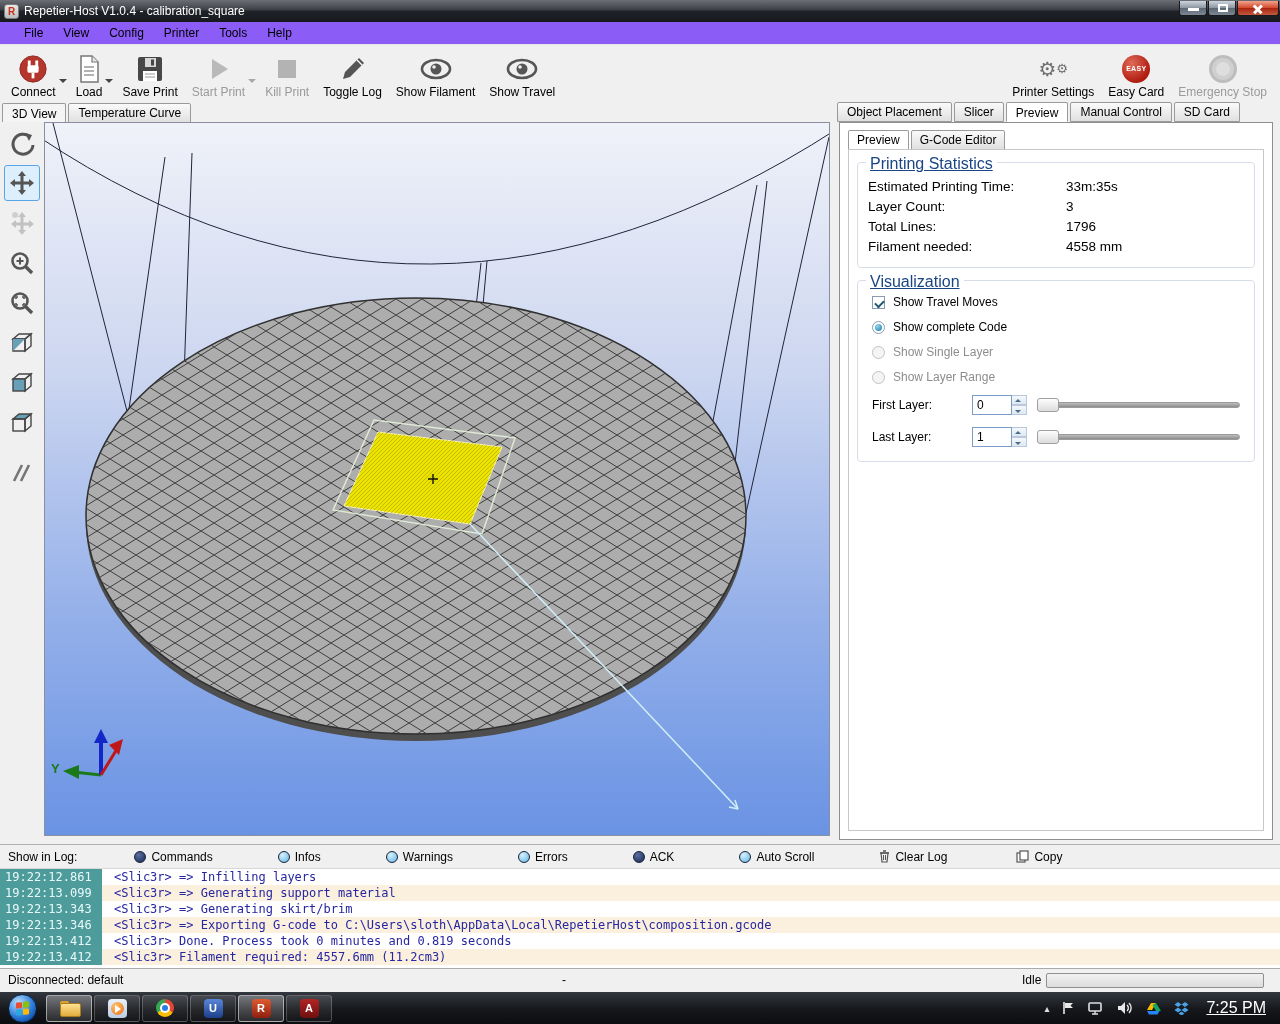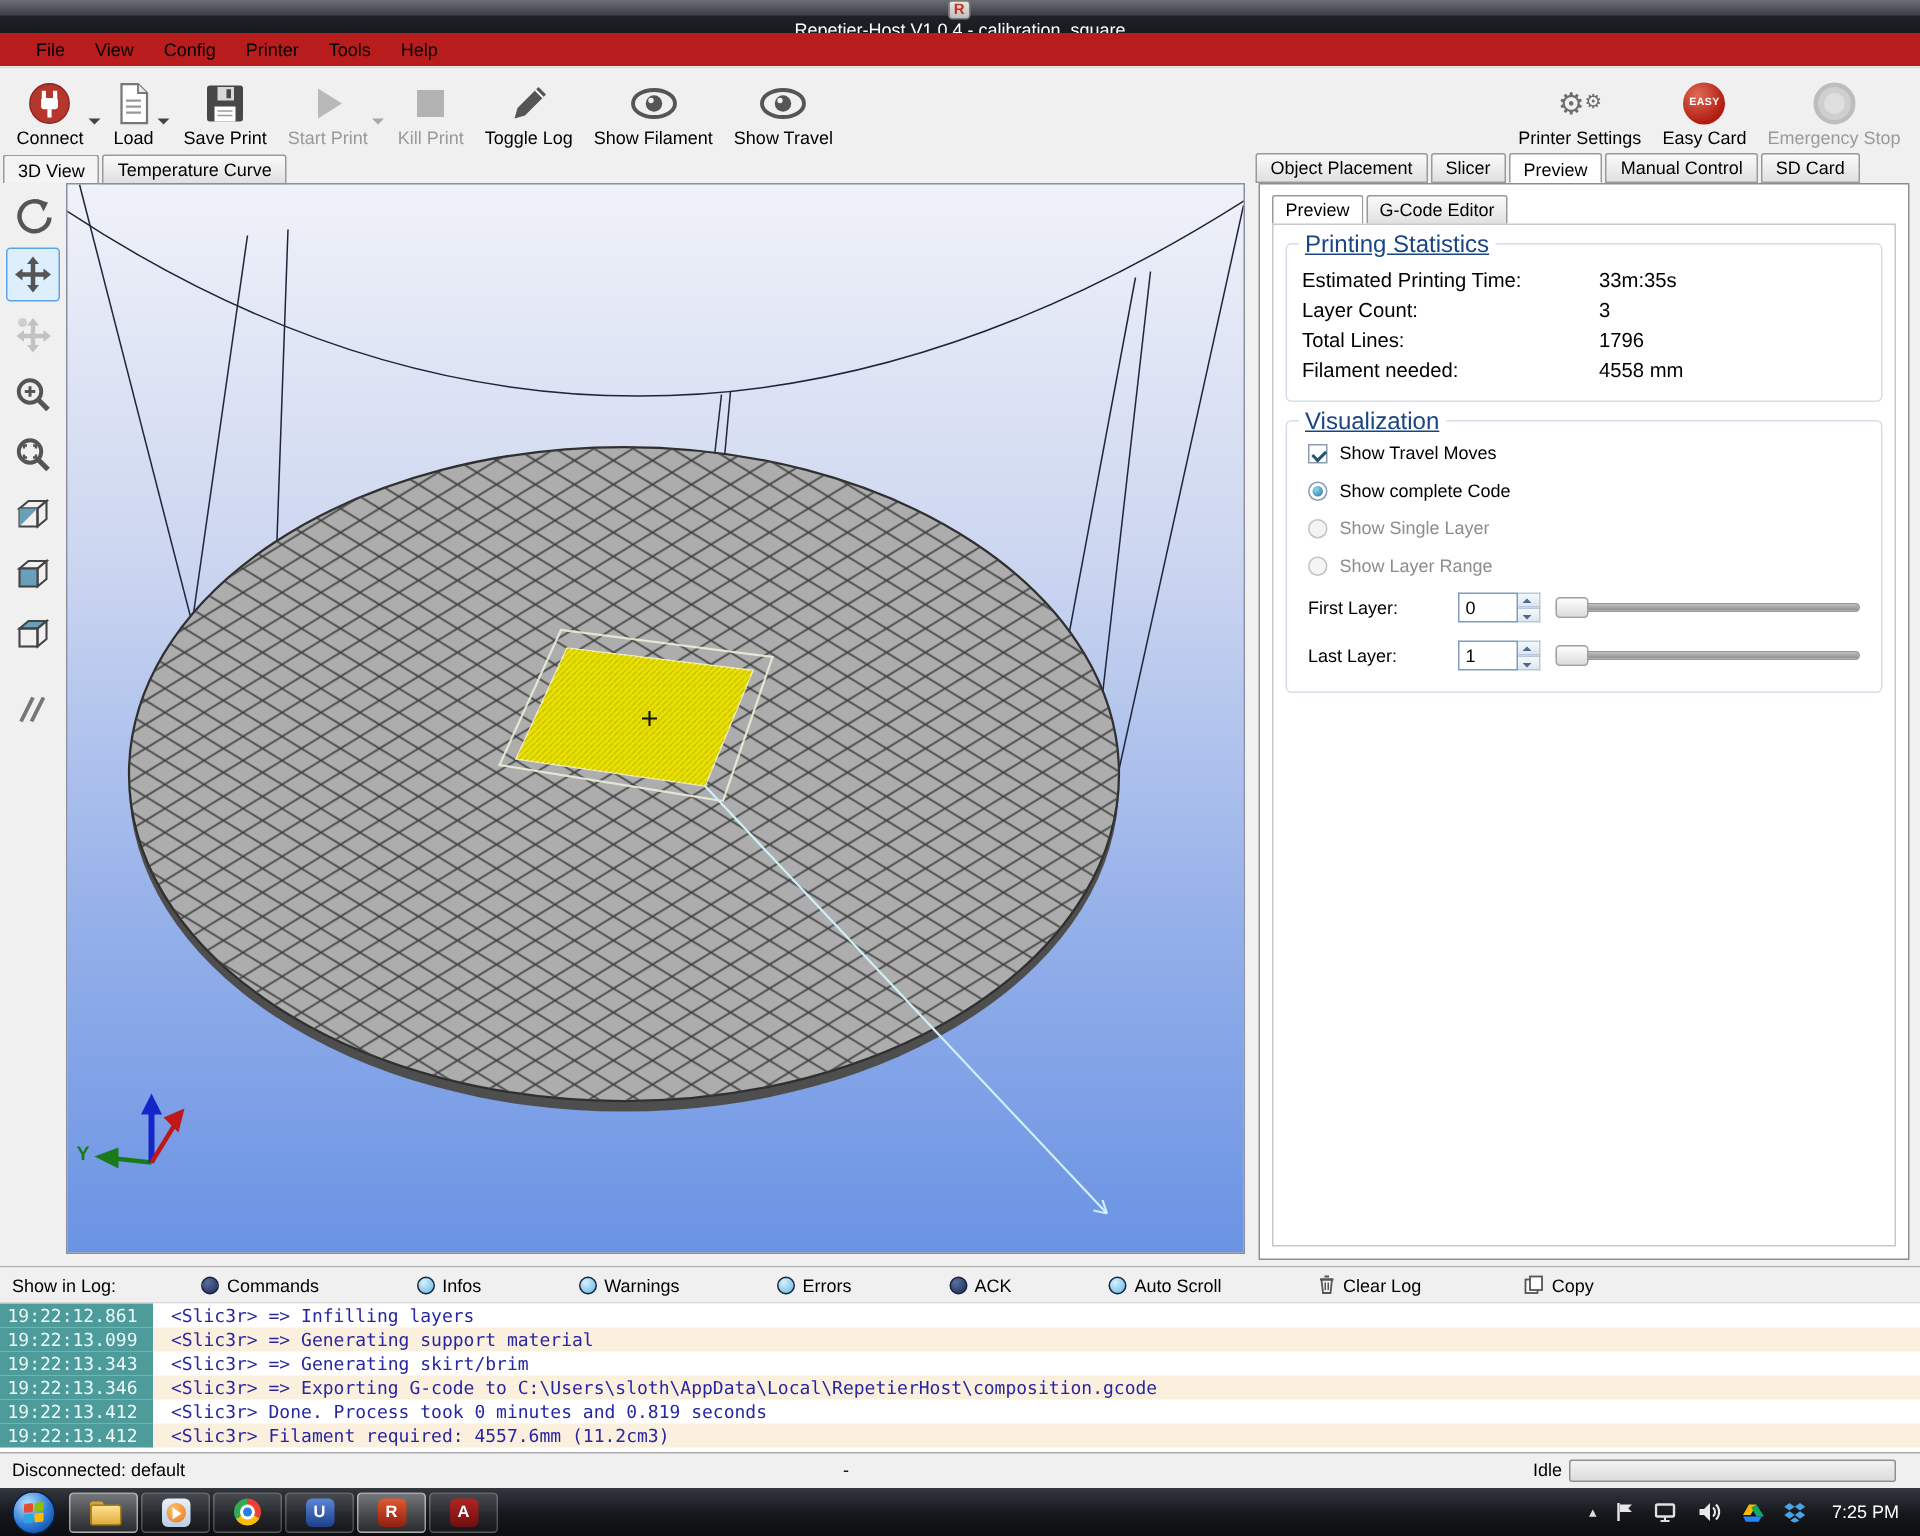--- a/index.html
+++ b/index.html
@@ -3,39 +3,39 @@
 <meta charset="utf-8">
 <style>
   * { margin:0; padding:0; box-sizing:border-box; }
   html,body { width:1280px; height:1024px; overflow:hidden; background:#000;
               font-family:"Liberation Sans", sans-serif; }
   .screen { position:absolute; width:1280px; height:1024px; background:#f0f0f0; }
 
   
   .titlebar { position:absolute; top:0; left:0; width:1280px; height:22px;
     background:linear-gradient(#6b6f75,#3c4046 45%,#1f2227 50%,#17191d);
-    display:flex; align-items:center; color:#fff; font-size:12px;flex-direction:column; }
+    display:flex; align-items:center; color:#fff; font-size:12px; }
   .app-icon { width:15px; height:15px; margin:0 5px 0 4px; border-radius:3px;
     background:linear-gradient(#e8e8e8,#bdbdbd); border:1px solid #7a7a7a;
     display:flex; align-items:center; justify-content:center; }
   .app-icon::before { content:"R"; color:#c23318; font-weight:bold; font-size:10px; }
   .win-controls { margin-left:auto; display:flex; height:15px; margin-top:-5px; }
   .win-btn { width:28px; height:15px; border:1px solid #1a1a1a; border-top:none;
     background:linear-gradient(#cdd4dc,#8b95a2 50%,#5d6774 52%,#7e8894);
     border-radius:0 0 3px 3px; margin-right:1px; position:relative; }
   .win-btn.close { width:42px; background:linear-gradient(#f0a28c,#d1472b 50%,#a92410 52%,#c2593f); }
   .glyph-min { position:absolute; left:8px; bottom:4px; width:11px; height:3px; background:#fff; }
   .glyph-max { position:absolute; left:9px; top:3px; width:10px; height:8px; border:2px solid #fff; }
   .glyph-x1,.glyph-x2 { position:absolute; left:15px; top:2px; width:11px; height:2.5px; background:#fff; }
   .glyph-x1 { transform:rotate(45deg) translate(3px,4px); }
   .glyph-x2 { transform:rotate(-45deg) translate(-4px,3px); }
 
   
   .menubar { position:absolute; top:22px; left:0; width:1280px; height:23px;
-    background:#b91c1c; display:flex; align-items:center; padding-left:14px;
+    background:#8b5cf6; display:flex; align-items:center; padding-left:14px;
     font-size:12px; color:#000; border-bottom:1px solid #e6e6e6; }
   .menu-item { padding:3px 10px; }
 
   
   .toolbar { position:absolute; top:45px; left:0; width:1280px; height:55px;
     background:#f0f0f0; display:flex; align-items:stretch; padding:2px 6px 0 4px; }
   .tbtn { display:flex; flex-direction:column; align-items:center; justify-content:flex-end;
     font-size:12px; color:#000; padding:1px 7px; white-space:nowrap; }
   .tbtn.disabled { color:#9a9a9a; }
   .ticon { height:33px; display:flex; align-items:center; justify-content:center; position:relative; }
@@ -175,21 +175,21 @@
   .ico-rh { background:linear-gradient(#e05a30,#8f1f10); }
   .ico-adobe { background:linear-gradient(#b32424,#6e0f0f); }
   .folder { width:19px; height:14px; position:relative; }
   .folder::before { content:""; position:absolute; left:0; top:0; width:9px; height:4px;
     background:#d8a332; border-radius:2px 2px 0 0; }
   .folder::after { content:""; position:absolute; left:0; top:2px; width:19px; height:12px;
     background:linear-gradient(#ffe093,#e0ad3c); border-radius:2px; border:1px solid #a87c1e; }
   .tray { margin-left:auto; display:flex; align-items:center; color:#e8e8e8; }
   .tray-item { margin-right:13px; display:flex; align-items:center; }
   .tray-arrow { font-size:10px; color:#ddd; font-family:"DejaVu Sans", sans-serif; }
-  .clock { font-size:12px; color:#fff; margin:0 14px 0 4px; white-space:nowrap; }
+  .clock { font-size:16px; color:#fff; margin:0 14px 0 4px; white-space:nowrap;text-decoration:underline; }
 </style>
 </head>
 <body>
 
 <div class="screen">
 
   <div class="titlebar">
     <div class="app-icon"></div>
     <span>Repetier-Host V1.0.4 - calibration_square</span>
     <div class="win-controls">

